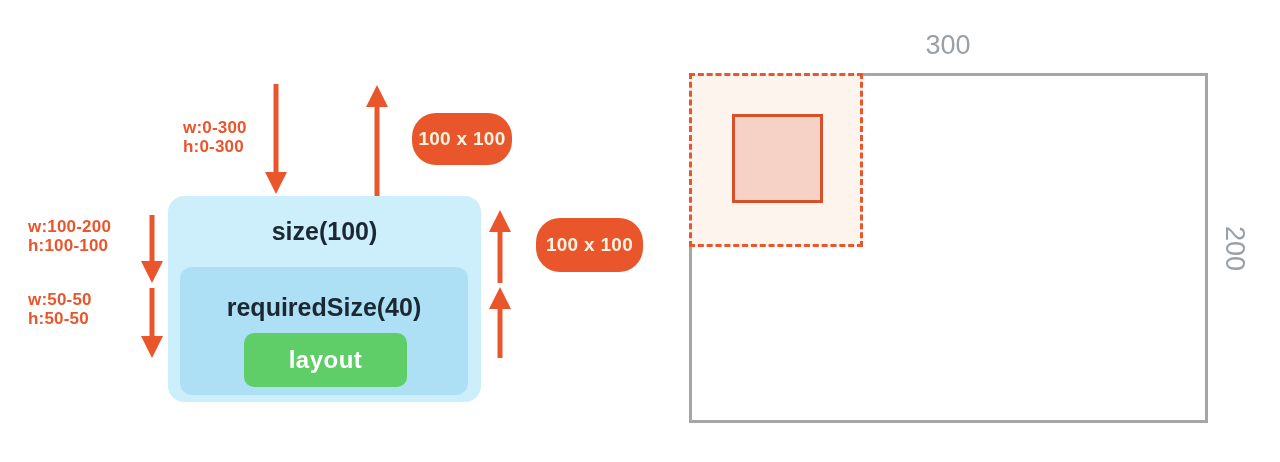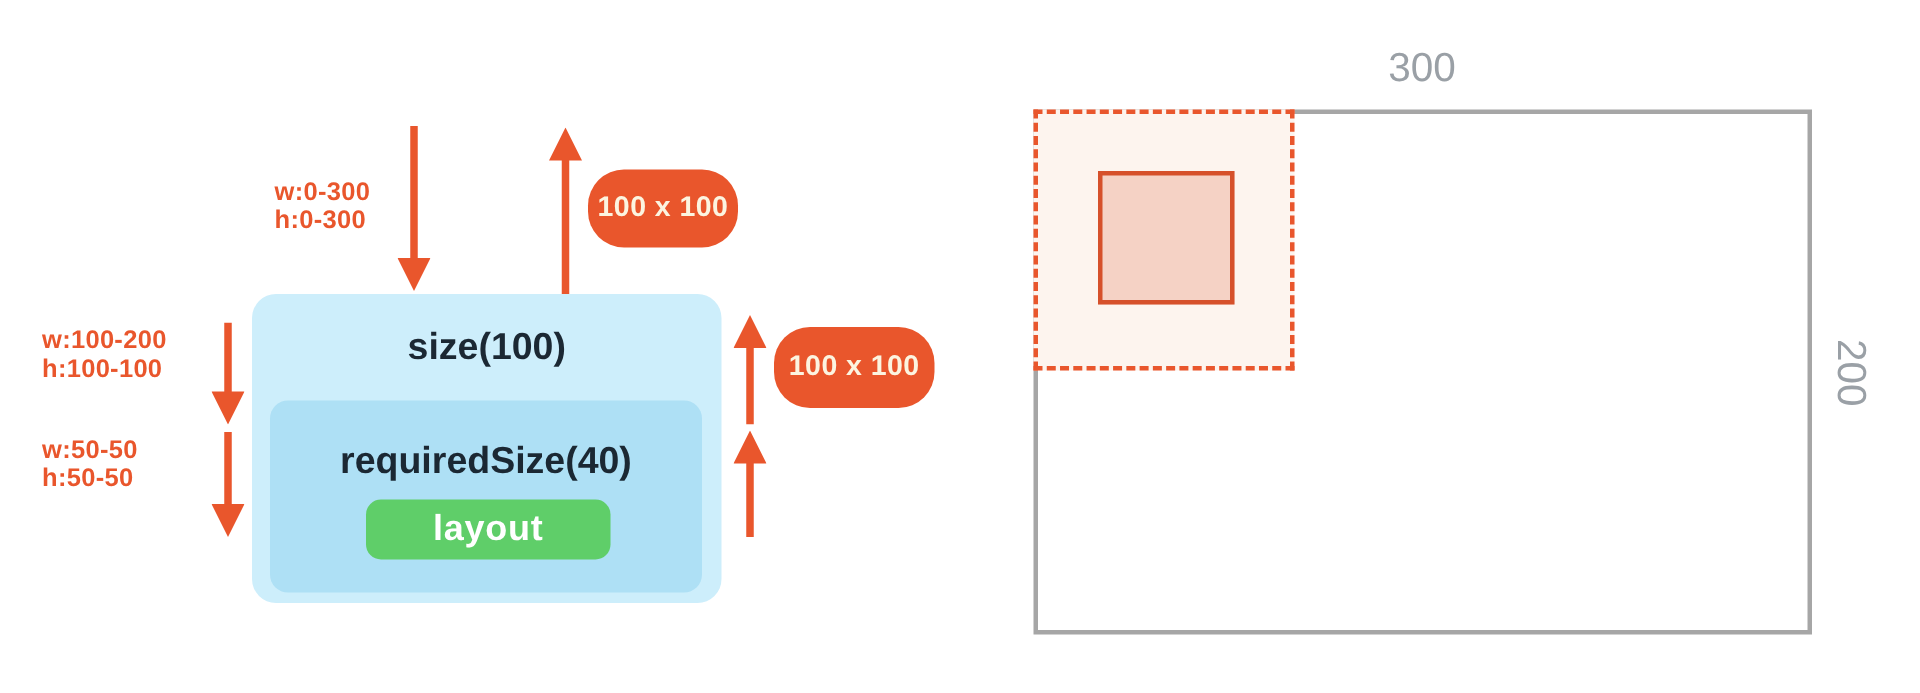--- a/index.html
+++ b/index.html
@@ -20,21 +20,21 @@
   
   .outer-box {
     left: 168px; top: 196px; width: 313px; height: 206px;
     background: var(--outer-blue); border-radius: 16px;
   }
   .inner-box {
     left: 180px; top: 267px; width: 288px; height: 128px;
     background: var(--inner-blue); border-radius: 12px;
   }
   .green-box {
-    left: 244px; top: 333px; width: 163px; height: 40px;
+    left: 244px; top: 333px; width: 163px; height: 54px;
     background: var(--green); border-radius: 10px;
     display: flex; align-items: center; justify-content: center;
   }
   .green-box .lbl {
     color: #ffffff; font-size: 24px; font-weight: bold; letter-spacing: .5px;
   }
   .box-title {
     color: var(--dark); font-weight: bold; text-align: center;
   }
   .size-title   { left: 168px; top: 217px; width: 313px; font-size: 25px; }
@@ -51,20 +51,21 @@
 
   
   .arrow { color: var(--orange); display: block; }
 
   
   .badge {
     background: var(--orange); border-radius: 24px;
     color: var(--badge-text); font-weight: bold; font-size: 19px;
     display: flex; align-items: center; justify-content: center;
     letter-spacing: .3px;
+    margin-left: 20px;
   }
   .badge-top    { left: 392px; top: 113px; width: 100px; height: 52px; }
   .badge-right1 { left: 516px; top: 218px; width: 107px; height: 54px; }
   .badge-right2 { left: 516px; top: 302px; width: 107px; height: 50px; }
 
   
   .parent-rect {
     left: 689px; top: 73px; width: 519px; height: 350px;
     border: 3px solid var(--rect-border); background: #ffffff;
     box-sizing: border-box;

